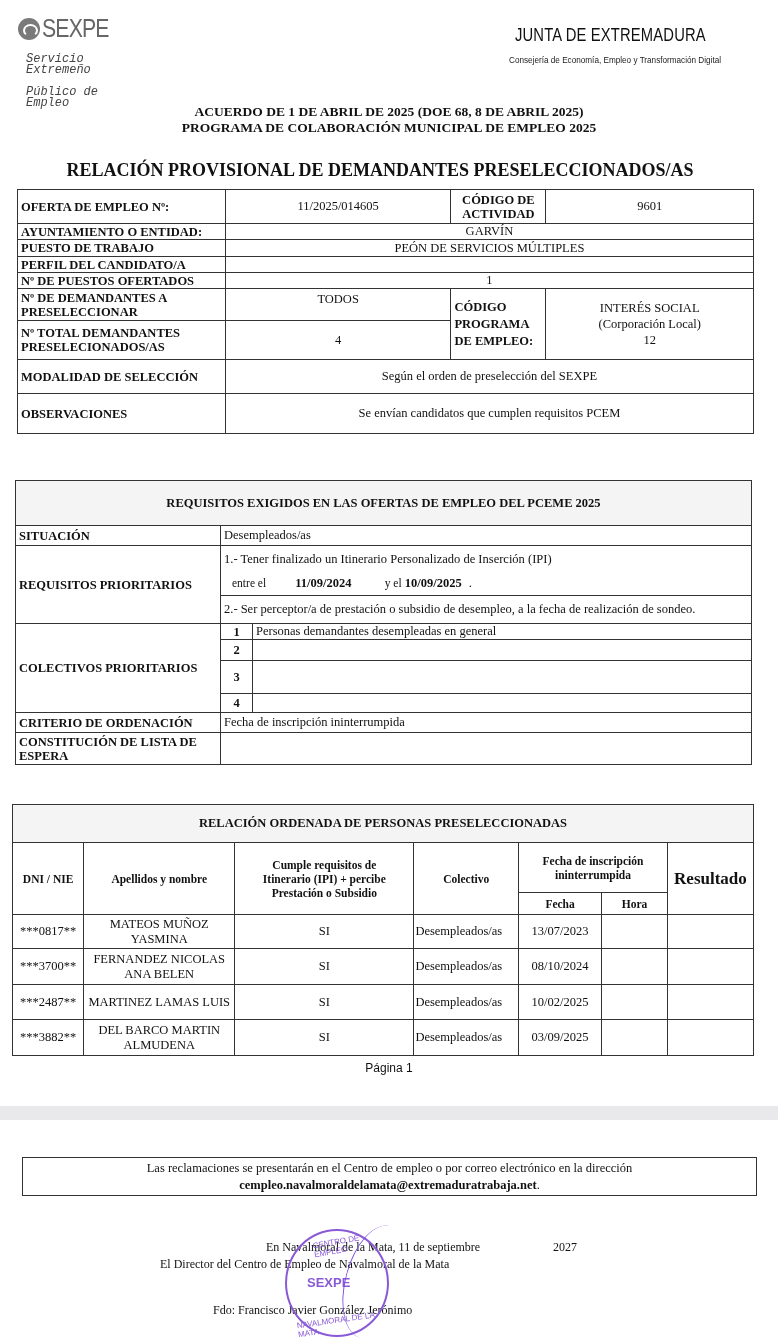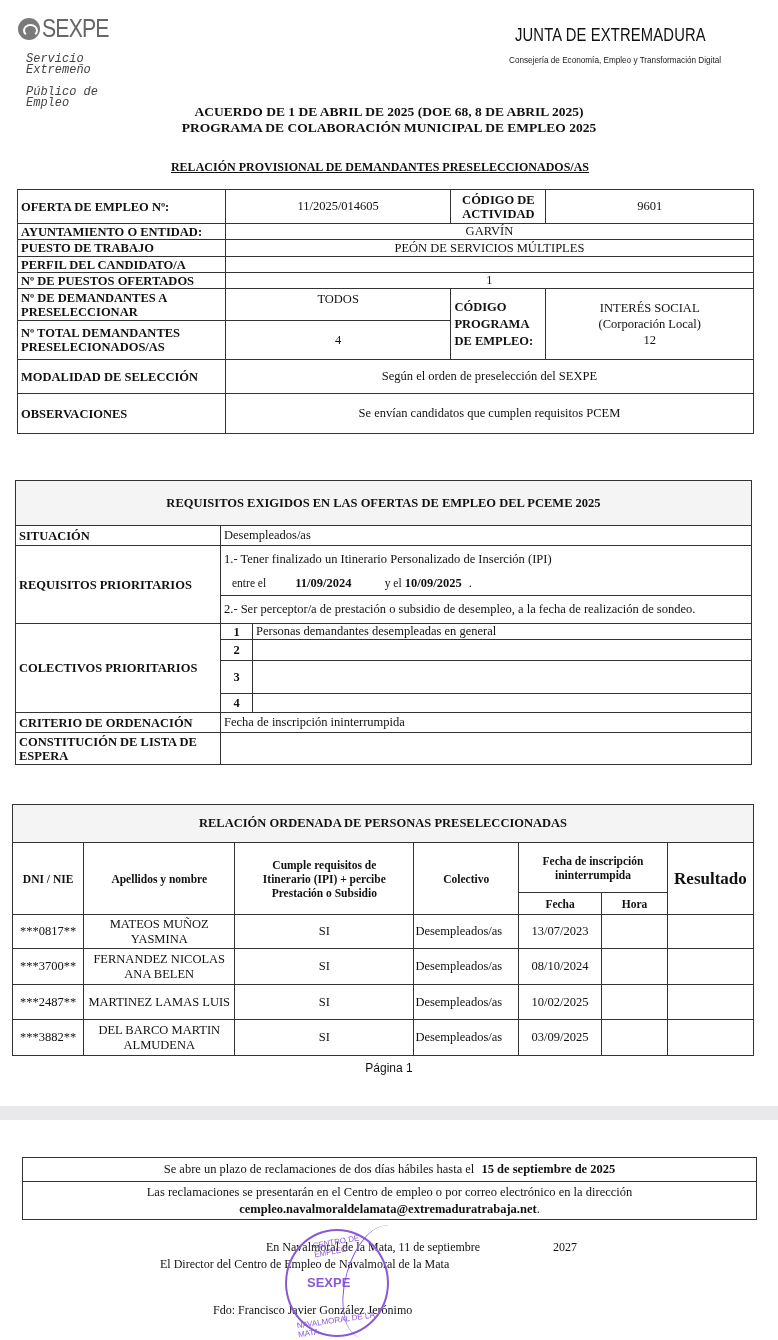--- a/index.html
+++ b/index.html
@@ -13,21 +13,21 @@
   .logo-top { display: flex; align-items: center; }
   .logo-e { width: 22px; height: 22px; border-radius: 50%; background: #7a7a7a; position: relative; margin-right: 2px; }
   .logo-e::after { content: ""; position: absolute; left: 5px; top: 6px; width: 11px; height: 9px; border: 2px solid #fff; border-radius: 50%; border-bottom-color: transparent; }
   .logo-word { font-family: "Liberation Sans", sans-serif; font-size: 25px; color: #666; letter-spacing: -1px; transform: scaleX(0.85); transform-origin: left; font-weight: normal; }
   .logo-sub { font-family: Liberation Mono, monospace; font-style: italic; font-size: 12px; line-height: 11px; color: #444; margin-top: 11px; margin-left: 8px; }
   .junta { left: 515px; top: 25px; font-family: "Liberation Sans", sans-serif; font-size: 18px; color: #111; transform: scaleX(0.82); transform-origin: left; letter-spacing: 0.2px; }
   .conse { left: 509px; top: 54px; font-family: "Liberation Sans", sans-serif; font-size: 9.5px; color: #222; transform: scaleX(0.86); transform-origin: left; white-space: nowrap; }
   .title { left: 0; width: 778px; text-align: center; font-weight: bold; font-size: 13.5px; line-height: 16px; }
   .t1 { top: 104px; }
   .t2 { top: 120px; }
-  .subtitle { left: 0; width: 760px; top: 160px; text-align: center; font-weight: bold; font-size: 12px; text-decoration: underline; }
+  .subtitle { left: 0; width: 760px; top: 160px; text-align: center; font-weight: bold; font-size: 18px; }
 
   table { border-collapse: collapse; position: absolute; font-size: 12.5px; }
   td, th { border: 1.4px solid #333; padding: 0 3px; vertical-align: middle; }
   .lbl { font-weight: bold; font-size: 12.5px; line-height: 14px; }
   .c { text-align: center; }
   .box-title { font-weight: bold; text-align: center; font-size: 12.5px; background: #f4f4f4; }
 
   .pagina { left: 0; width: 778px; top: 1061px; text-align: center; font-family: "Liberation Sans", sans-serif; font-size: 12px; }
   .gap { left: 0; top: 1106px; width: 778px; height: 14px; background: #e9e9ec; }
 
@@ -232,26 +232,20 @@
   </tr>
 </tbody>
   </table>
 
 <div class="abs pagina">Página 1</div>
 
 <div class="abs gap"></div>
 
 <table style="left:22px; top:1157px; width:735px; font-size:12.5px;">
   <tbody>
-      <tr style="height:24px">
-    <td class="c">
-      <span>Se abre un plazo de reclamaciones de dos días hábiles hasta el</span>
-      <b style="margin-left:4px">15 de septiembre de 2025</b>
-    </td>
-  </tr>
   <tr style="height:38px">
     <td class="c" style="line-height:17px">
       <div>Las reclamaciones se presentarán en el Centro de empleo o por correo electrónico en la dirección</div>
       <div><b>cempleo.navalmoraldelamata@extremaduratrabaja.net</b><span>.</span></div>
     </td>
   </tr>
 </tbody>
   </table>
 
 <div class="abs signtext" style="left:266px; top:1240px;">En Navalmoral de la Mata, 11 de septiembre</div>

